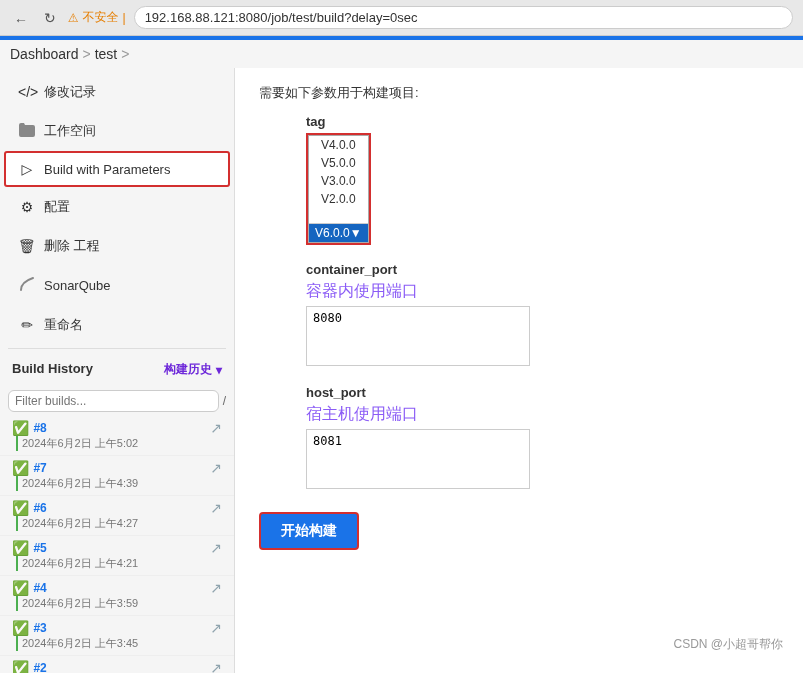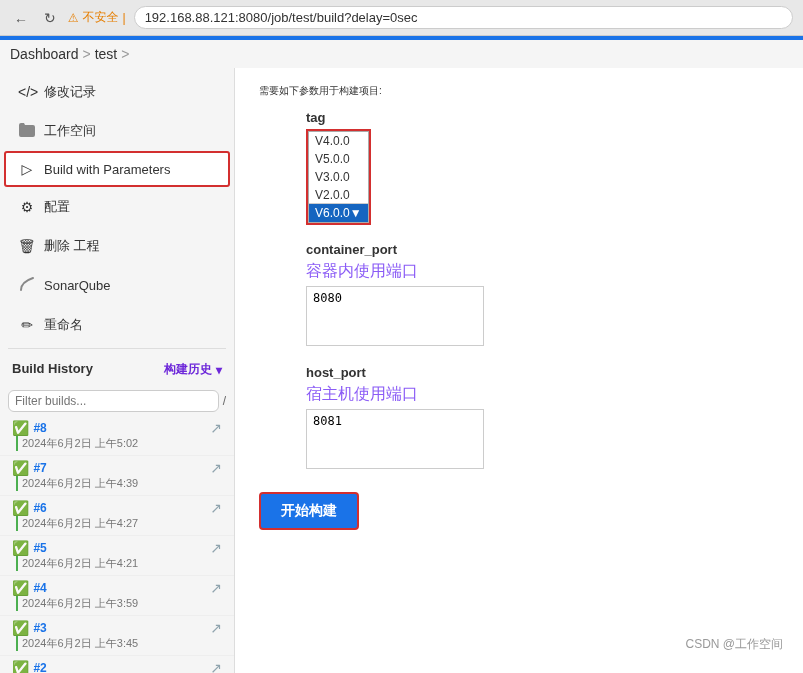--- a/index.html
+++ b/index.html
@@ -165,21 +165,21 @@
     }
 
     
     .content-area {
       flex: 1;
       padding: 16px 24px;
       background: white;
       overflow-y: auto;
     }
     .content-header {
-      font-size: 10px;
+      font-size: 13px;
       color: #333;
       margin-bottom: 12px;
     }
     .param-section {
       margin-bottom: 16px;
       margin-left: 47px;
     }
     .param-label {
       font-size: 13px;
       font-weight: bold;
@@ -194,36 +194,37 @@
       padding: 2px 6px;
       font-size: 12px;
       cursor: pointer;
     }
     .select-inner {
       border: 1px solid #aaa;
       background: white;
       overflow: hidden;
     }
     .select-items-area {
-      height: 72px;
+      height: 88px;
       overflow-y: auto;
       border-bottom: 1px solid #ccc;
+      text-align: center;
     }
     .select-bottom-bar {
       background: #1565c0;
       color: white;
       padding: 2px 6px;
       font-size: 12px;
       display: flex;
       align-items: flex-end;
       justify-content: space-between;
     }
 
     .text-area-input {
-      width: 178px;
+      width: 224px;
       height: 60px;
       border: 1px solid #ccc;
       padding: 4px 6px;
       font-size: 12px;
       resize: none;
       outline: none;
     }
     .param-desc {
       font-size: 16px;
       color: #8b5cf6;
@@ -446,13 +447,13 @@
       <textarea class="text-area-input" style="">8081</textarea>
     </div>
 
     <div class="build-btn-wrapper">
       <button class="build-btn">开始构建</button>
     </div>
   </div>
 
 </div>
 
-<div class="watermark">CSDN @工作空间</div>
+<div class="watermark">CSDN @小超哥帮你</div>
 
 </body></html>

